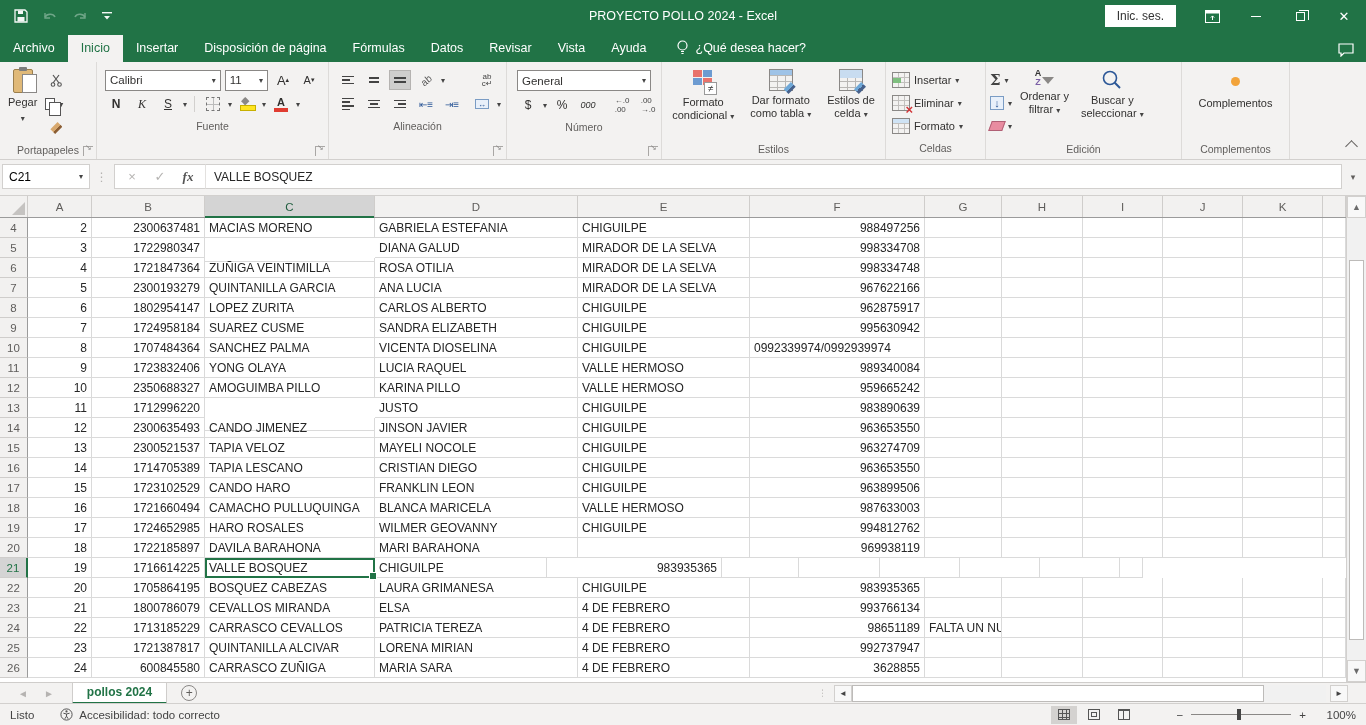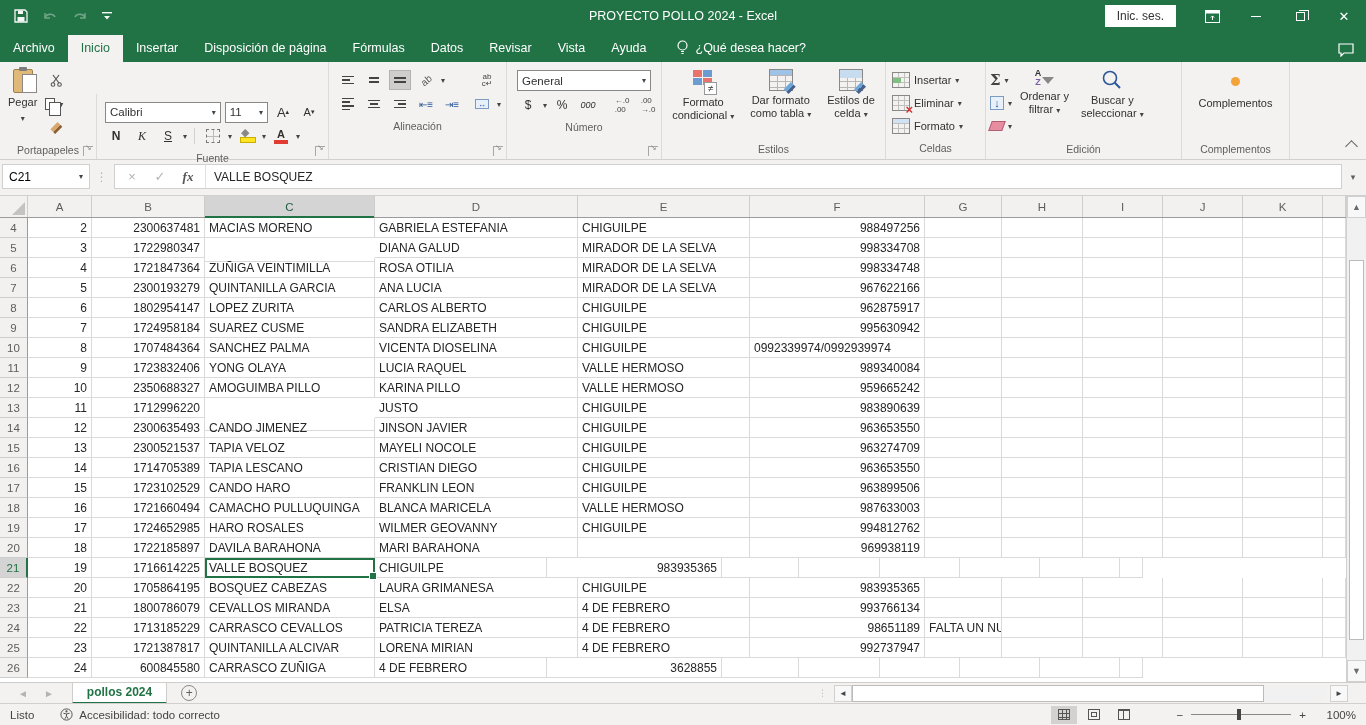--- a/index.html
+++ b/index.html
@@ -248,21 +248,21 @@
             </span>
           <span class="ibtn">
               <span class="brush-ico"></span>
             </span>
         </div>
       </div>
       <div class="rgroup-label">Portapapeles</div>
       <span class="launcher"></span>
     </div>
 
-    <div class="rgroup" style="width:232px;margin-top:32px;">
+    <div class="rgroup" style="width:232px;">
       <div class="smallstack" style="width:100%; padding:5px 6px;">
         <div class="srow">
           <div class="combo" style="width:118px;">
               <span>Calibri</span>
               <span class="caret">▾</span>
             </div>
           <div class="combo" style="width:44px;">
               <span>11</span>
               <span class="caret">▾</span>
             </div>
@@ -841,20 +841,21 @@
           <div class="cell" style="width: 80px;"></div>
           <div class="cell" style="width: 80px;"></div>
           <div class="cell" style="width: 80px;"></div>
           <div class="cell" style="width: 23px;"></div>
         </div>
         <div class="grow">
           <div class="rowhead" style="width: 28px;">26</div>
           <div class="cell num" style="width: 64px;">24</div>
           <div class="cell num" style="width: 113px;">600845580</div>
           <div class="cell" style="width: 170px;">CARRASCO ZUÑIGA</div>
+          <div class="cell" style="width: 203px;">MARIA SARA</div>
           <div class="cell" style="width: 172px;">4 DE FEBRERO</div>
           <div class="cell num" style="width: 175px;">3628855</div>
           <div class="cell" style="width: 77px;"></div>
           <div class="cell" style="width: 81px;"></div>
           <div class="cell" style="width: 80px;"></div>
           <div class="cell" style="width: 80px;"></div>
           <div class="cell" style="width: 80px;"></div>
           <div class="cell" style="width: 23px;"></div>
         </div>
       </div>

